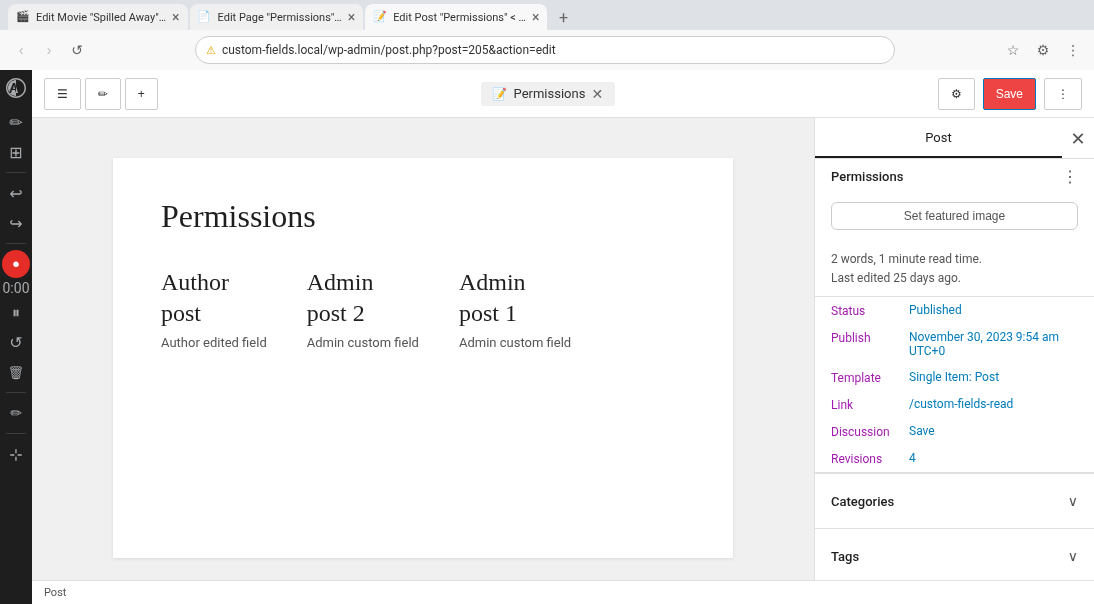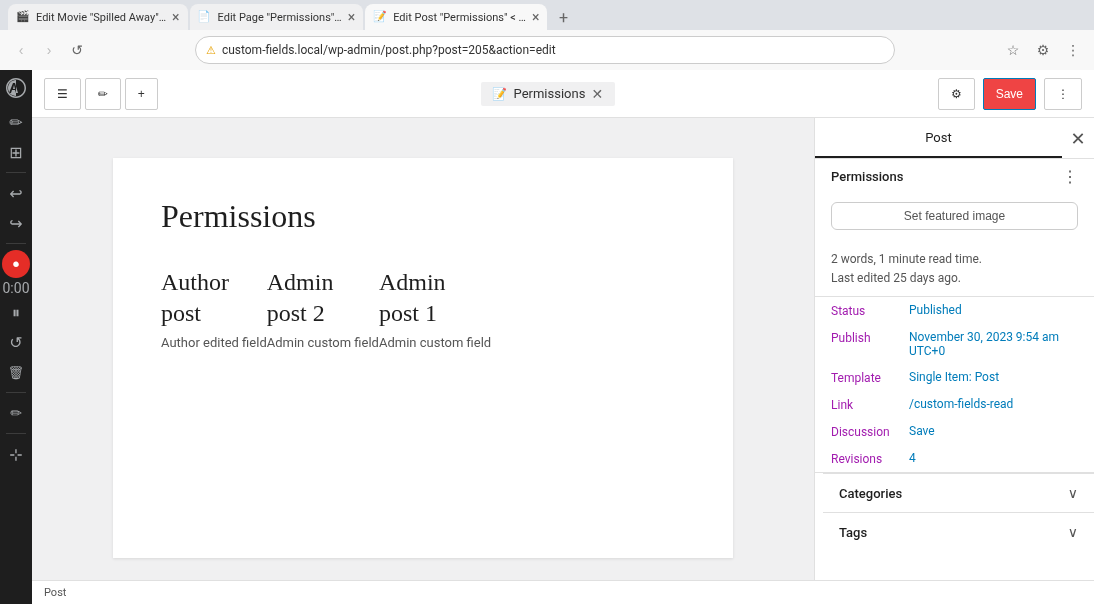--- a/index.html
+++ b/index.html
@@ -45,21 +45,21 @@
     .breadcrumb-tab { display: flex; align-items: center; gap: 6px; background: #f0f0f1; border-radius: 2px; padding: 4px 12px; font-size: 13px; color: #333; }
     .breadcrumb-tab .close-x { color: #666; cursor: pointer; font-size: 14px; }
 
     
     .content-area { flex: 1; display: flex; overflow: hidden; }
 
     
     .doc-canvas { flex: 1; overflow-y: auto; background: #f0f0f1; display: flex; justify-content: center; padding: 40px 20px; }
     .doc-paper { background: #fff; width: 100%; max-width: 620px; min-height: 400px; padding: 40px 48px; box-shadow: 0 1px 3px rgba(0,0,0,0.1); }
     .doc-title { font-size: 32px; font-weight: 400; color: #1e1e1e; margin-bottom: 32px; font-family: Georgia, serif; }
-    .content-blocks { display: flex; flex-wrap: wrap; }
+    .content-blocks { display: flex; gap: 40px; flex-wrap: wrap; }
     .content-block { display: flex; flex-direction: column; gap: 6px; }
     .block-heading { font-size: 24px; font-weight: 400; line-height: 1.3; color: #1e1e1e; font-family: Georgia, serif; }
     .block-subtext { font-size: 13px; color: #555; }
 
     
     .right-sidebar { width: 280px; background: #fff; border-left: 1px solid #e0e0e0; display: flex; flex-direction: column; overflow: hidden; }
     .sidebar-tabs { display: flex; border-bottom: 1px solid #e0e0e0; }
     .sidebar-tab { flex: 1; height: 40px; display: flex; align-items: center; justify-content: center; font-size: 13px; color: #555; cursor: pointer; border-bottom: 2px solid transparent; }
     .sidebar-tab.active { color: #1e1e1e; border-bottom-color: #1e1e1e; }
     .sidebar-close { width: 32px; height: 40px; display: flex; align-items: center; justify-content: center; cursor: pointer; color: #555; font-size: 18px; }
@@ -72,21 +72,21 @@
     .sidebar-section-more { color: #555; font-size: 16px; }
     .permissions-section { padding: 0 16px 8px; }
     .featured-image-btn { width: 100%; padding: 6px 0; border: 1px solid #ccc; border-radius: 6px; background: #fff; cursor: pointer; font-size: 12px; color: #555; text-align: center; margin: 8px 0; }
     .add-excerpt-link { color: #007cba; font-size: 12px; cursor: pointer; display: block; padding: 4px 16px; }
     .word-count-info { font-size: 12px; color: #555; padding: 4px 16px 8px; line-height: 1.6; }
     
     .meta-row { display: flex; align-items: flex-start; padding: 6px 16px; gap: 8px; }
     .meta-label { font-size: 12px; color: #a21caf; min-width: 70px; padding-top: 1px; }
     .meta-value { font-size: 12px; color: #007cba; flex: 1; }
     
-    .collapsible-row { display: flex; align-items: center; justify-content: space-between; padding: 11px 16px; cursor: pointer; border-top: 1px solid #e0e0e0; margin-left: 8px; }
+    .collapsible-row { display: flex; align-items: center; justify-content: space-between; padding: 19px 16px; cursor: pointer; border-top: 1px solid #e0e0e0; }
     .collapsible-label { font-size: 13px; font-weight: 500; color: #1e1e1e; }
     .chevron-icon { color: #555; font-size: 14px; }
 
     
     .status-bar { height: 24px; background: #fff; border-top: 1px solid #e0e0e0; display: flex; align-items: center; padding: 0 12px; font-size: 11px; color: #555; }
   </style>
 </head>
 <body>
 
 <div>

